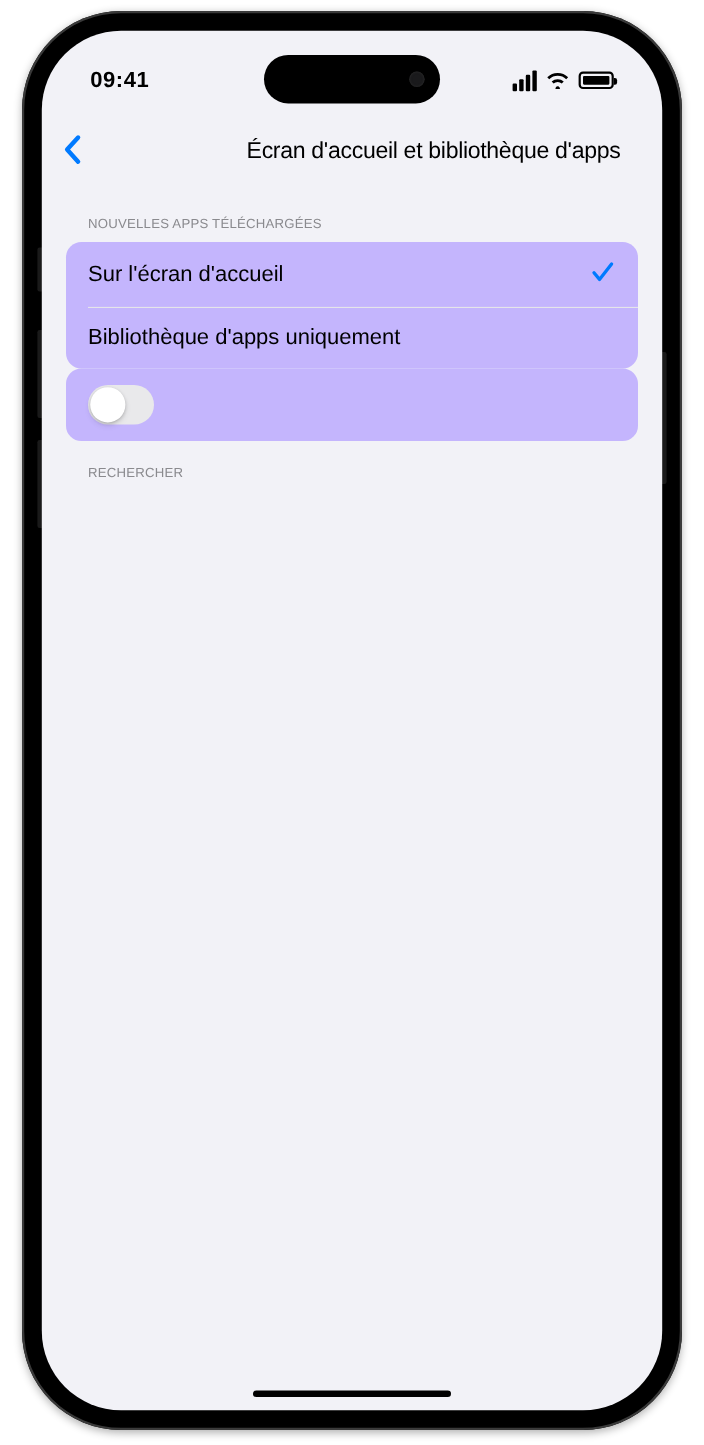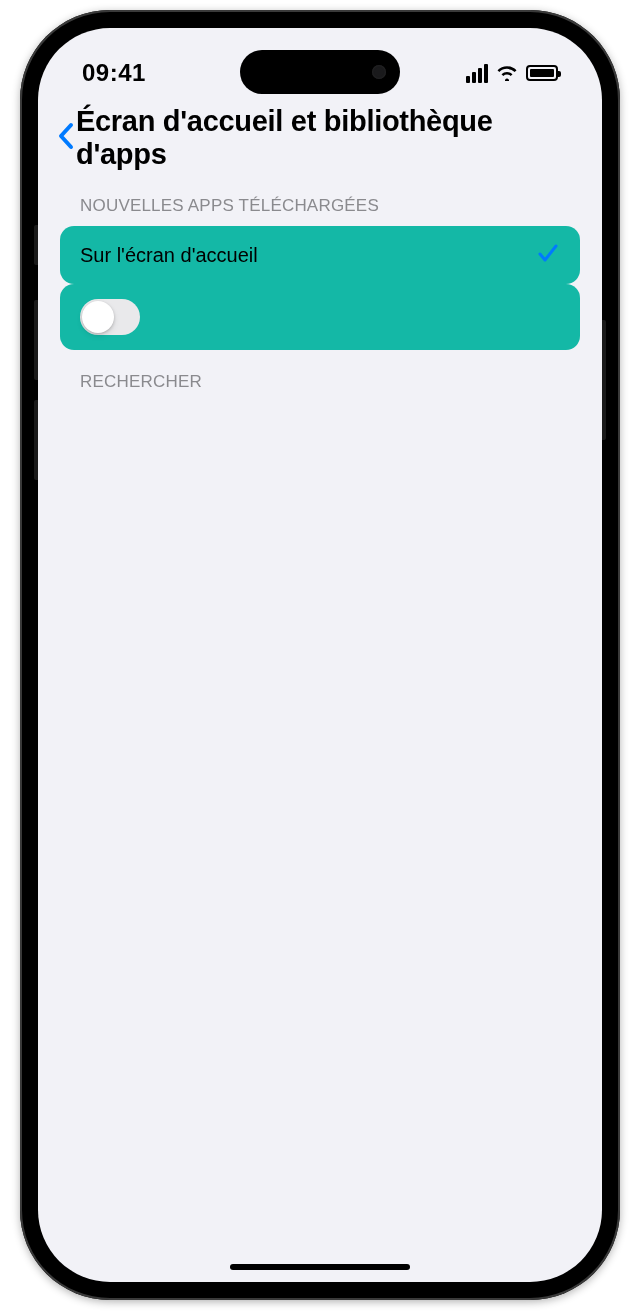--- a/index.html
+++ b/index.html
@@ -79,21 +79,21 @@
       left: 0;
       right: 0;
       height: 72px;
       display: flex;
       justify-content: space-between;
       align-items: center;
       padding: 0 44px;
       padding-top: 18px;
     }
     .status-time {
-      font-size: 24px;
+      font-size: 20px;
       font-weight: 600;
       letter-spacing: 0.5px;
     }
     .status-right {
       display: flex;
       align-items: center;
       gap: 8px;
     }
     .cellular-icon {
       display: flex;
@@ -142,44 +142,44 @@
       height: 56px;
       display: flex;
       align-items: center;
       padding: 0 18px;
     }
     .back-chevron {
       color: #007aff;
       flex-shrink: 0;
     }
     .nav-title {
-      font-size: 29px;
-      font-weight: 700;
-      text-align: left;
+      font-size: 21px;
+      font-weight: 400;
+      text-align: right;
       flex: 1;
       margin-right: 20px;
       letter-spacing: -0.3px;
     }
     .content {
       position: absolute;
       top: 146px;
       left: 0;
       right: 0;
       bottom: 0;
       padding: 0 22px;
     }
     .section-header {
-      font-size: 17px;
+      font-size: 12px;
       color: #8a8a8e;
       text-transform: uppercase;
       padding: 22px 20px 10px 20px;
       letter-spacing: 0.2px;
     }
     .group {
-      background: #14b8a6;
+      background: #c4b5fd;
       border-radius: 14px;
       overflow: hidden;
     }
     .row {
       display: flex;
       align-items: center;
       justify-content: space-between;
       padding: 15px 20px;
       min-height: 56px;
     }
@@ -288,20 +288,23 @@
         <div class="section-header">NOUVELLES APPS TÉLÉCHARGÉES</div>
         <div class="group">
           <div class="row">
             <div class="row-label">Sur l'écran d'accueil</div>
             <div class="checkmark">
               <svg width="24" height="24" viewBox="0 0 24 24">
                 <path d="M4 13 L9 19 L20 5" stroke="#007aff" stroke-width="3" fill="none" stroke-linecap="round" stroke-linejoin="round"></path>
               </svg>
             </div>
           </div>
+          <div class="row">
+            <div class="row-label">Bibliothèque d'apps uniquement</div>
+          </div>
         </div>
 
         <div class="group">
           <div class="row">
             <div class="toggle off">
               <div class="toggle-knob"></div>
             </div>
           </div>
         </div>
 

